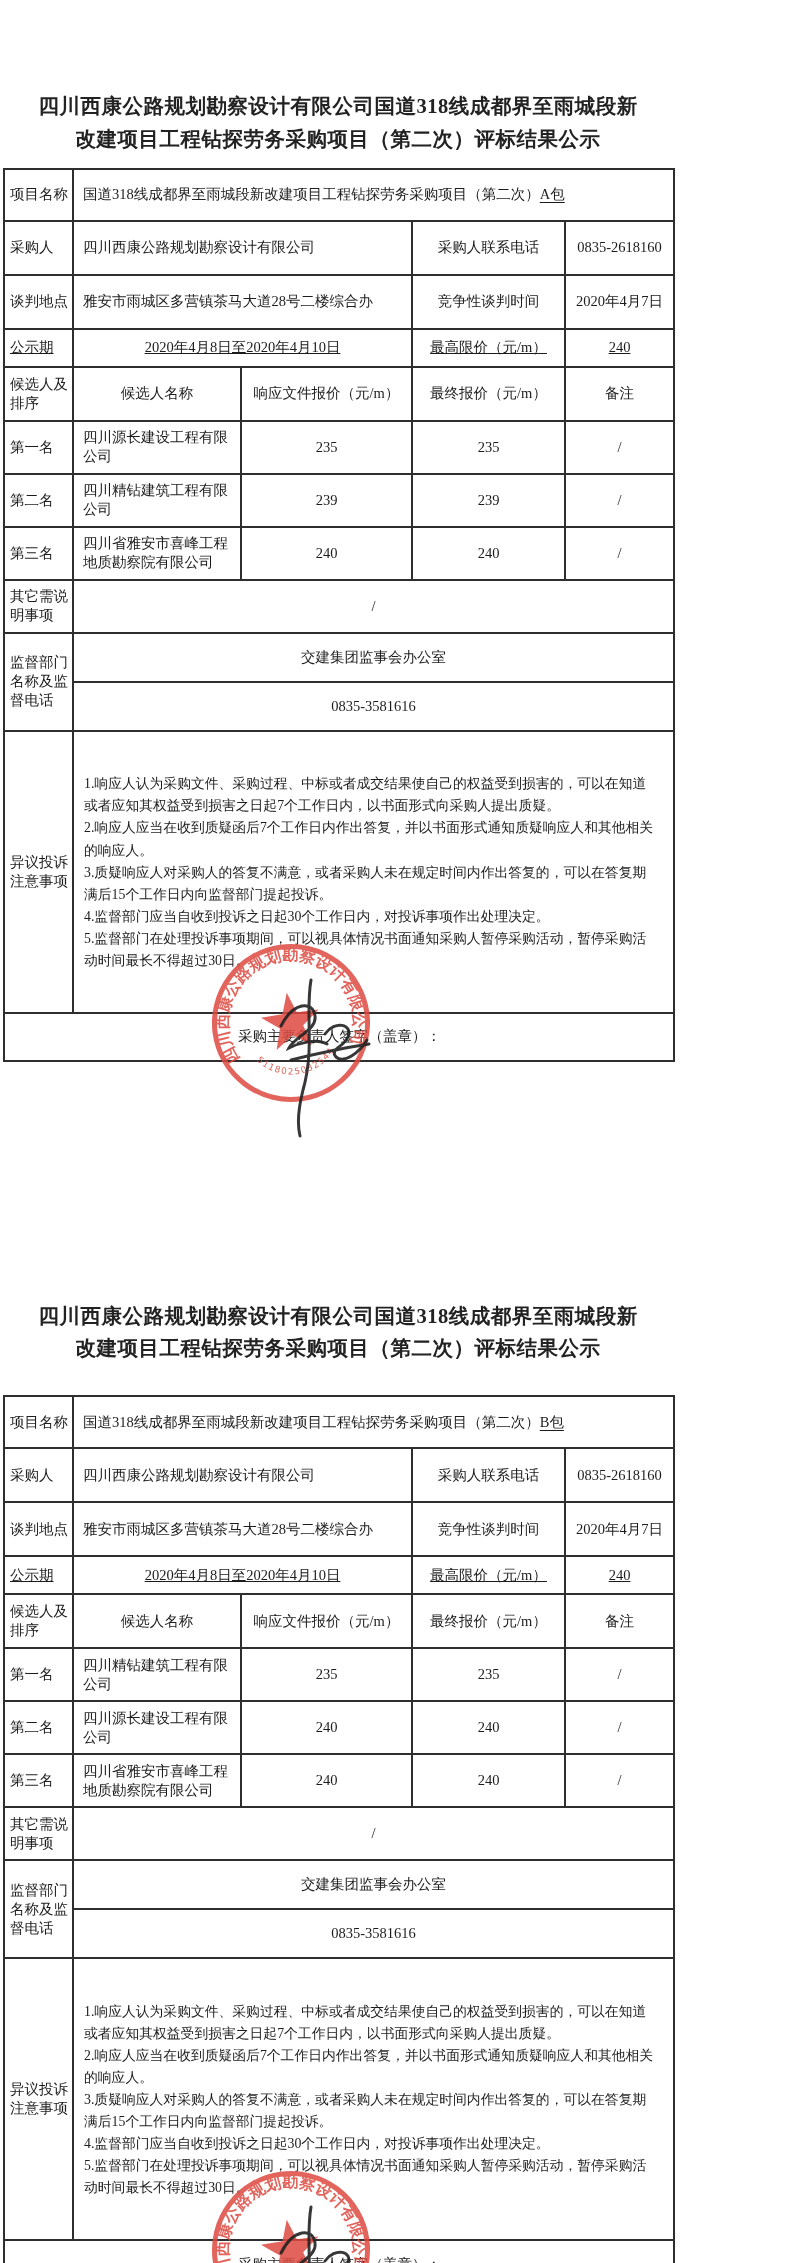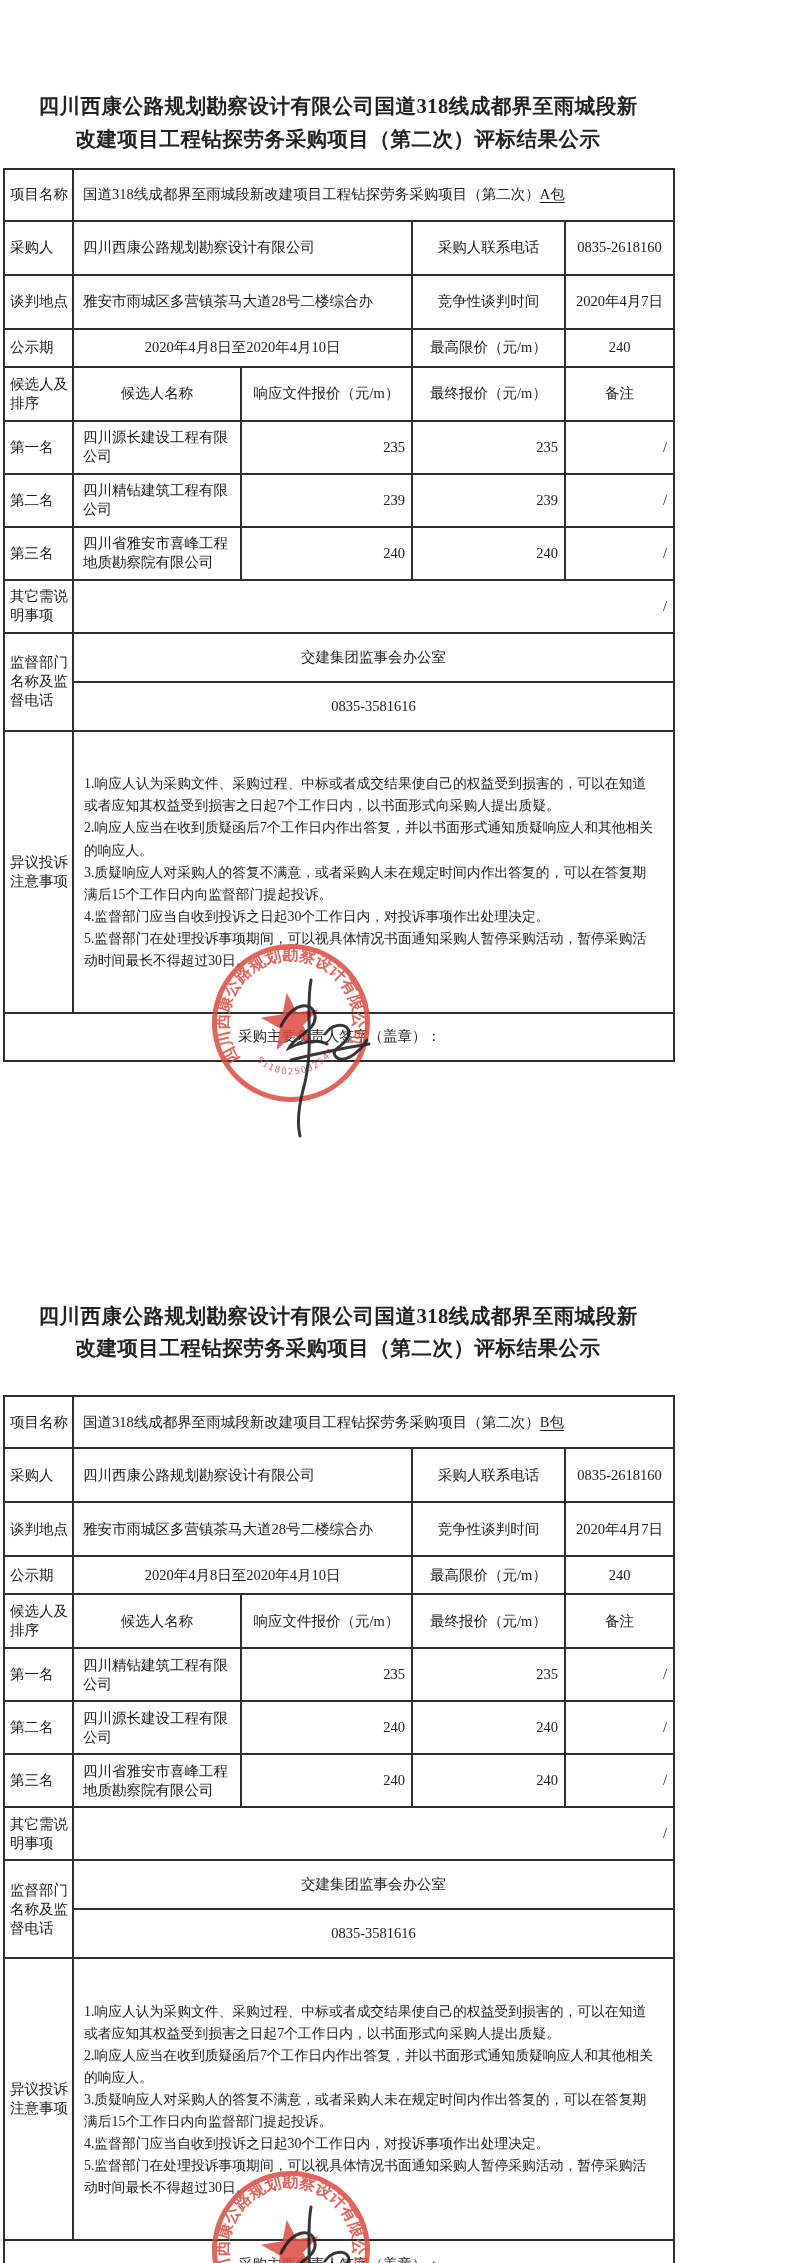--- a/index.html
+++ b/index.html
@@ -21,22 +21,22 @@
   table.result-table{
     border-collapse:collapse; width:670px; table-layout:fixed;
     font-size:14.5px; color:#1c1c1c;
   }
   .result-table td{
     border:2px solid #2e2e2e; padding:3px 6px;
     text-align:center; vertical-align:middle; word-break:break-all;
   }
   .result-table td.lbl{text-align:left; padding-left:5px; padding-right:4px;}
   .result-table td.val-left{text-align:left; padding-left:9px;}
-  tr.rh44>td{height:44px;} tr.rh46>td{height:46px;font-family:Liberation Serif, serif;} tr.rh36>td{height:30px;}
-  tr.rh45>td{height:45px;text-align:right;} tr.rh47>td{height:41px;}
+  tr.rh44>td{height:44px;} tr.rh46>td{height:46px;font-family:Liberation Serif, serif;} tr.rh36>td{height:30px;text-decoration:underline;}
+  tr.rh45>td{height:45px;} tr.rh47>td{height:41px;}
   tr.rh-notice>td{height:262px;} tr.rh-sign>td{height:40px;}
   td.notice-cell{
     text-align:left; font-size:13.8px; line-height:1.6;
     padding:10px 16px 8px 10px; vertical-align:middle;
   }
   td.notice-cell p{margin:0;}
   td.sign-cell{text-align:center; padding-left:7px; font-size:14.5px;}
   .pkg-underline{text-decoration:underline; text-underline-offset:3px;}
   
   .seal{

